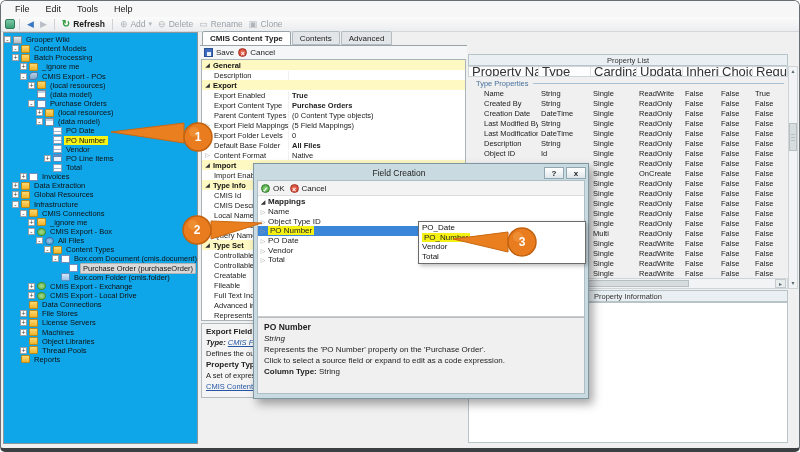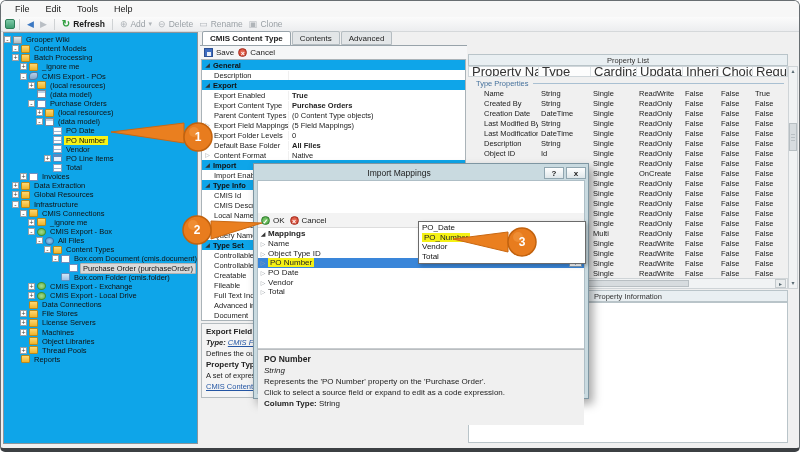--- a/index.html
+++ b/index.html
@@ -48,21 +48,21 @@
   .tab.active{background:#fff;border-color:#98a3aa;position:relative;margin-bottom:-1px;padding-bottom:2px;font-weight:bold;}
   .ctoolbar{position:absolute;left:0;top:14px;width:100%;height:13px;display:flex;align-items:center;gap:4px;padding-left:4px;background:#f5f6f7;}
   .small-btn{display:flex;align-items:center;gap:3px;font-size:8px;color:#1b1b1b;}
   .icon-save{width:9px;height:9px;background:#3e6cc0;border:1px solid #2c4f92;position:relative;}
   .icon-save::after{content:"";position:absolute;left:2px;bottom:0;width:4px;height:4px;background:#e9eef7;}
   .circ{width:9px;height:9px;border-radius:50%;color:#fff;font-size:7px;line-height:9px;text-align:center;font-weight:bold;}
   .circ.red{background:radial-gradient(#ef7b65,#c93a28);border:1px solid #a52c1d;}
   .circ.green{background:radial-gradient(#8fd47c,#3f9e3a);border:1px solid #2f7d2c;}
   .pgrid{position:absolute;left:1px;top:27px;width:265px;height:262px;background:#fff;border:1px solid #aab3b8;overflow:hidden;}
   .pg-row,.pg-cat{display:flex;align-items:center;height:10px;}
-  .pg-cat{background:#0ea5e9;}
+  .pg-cat{background:#fef9c3;}
   .pg-g{flex:none;width:11px;text-align:center;font-size:6px;color:#9aa0a6;line-height:10px;}
   .pg-cat .pg-g{color:#333;}
   .pg-name{flex:none;width:76px;font-size:7.5px;color:#222;padding-left:1px;overflow:hidden;white-space:nowrap;border-right:1px solid #f0f0f0;}
   .pg-cat .cl{font-size:7.5px;font-weight:bold;color:#111;}
   .pg-val{flex:1;font-size:7.5px;color:#222;padding-left:3px;overflow:hidden;white-space:nowrap;}
   .pg-val.b{font-weight:bold;}
   .cdesc{position:absolute;left:1px;top:291px;width:265px;height:75px;background:#f4f4f4;border:1px solid #b5bcc0;padding:3px 4px;overflow:hidden;}
   .cdesc div{font-size:7.5px;color:#222;margin-bottom:2px;white-space:nowrap;overflow:hidden;}
   .cdesc .t1{font-weight:bold;font-size:8px;}
   .cdesc .lab{font-weight:bold;font-style:italic;}
@@ -92,21 +92,21 @@
   .pinfo-box{position:absolute;left:0;top:270px;width:320px;height:141px;background:#fff;border:1px solid #b9c4c9;}
 
   
   .dialog{position:absolute;left:252px;top:162px;width:336px;height:236px;background:#c9dae0;border:1px solid #7e96a2;
           box-shadow:4px 5px 9px rgba(0,0,0,.35);z-index:40;}
   .dtitle{height:16px;display:flex;align-items:center;padding:1px 2px 0 2px;}
   .dtitle .tt{flex:1;text-align:center;font-size:8.5px;color:#1c1c1c;}
   .dwbtn{width:20px;height:12px;background:linear-gradient(#ffffff,#dfe7ea);border:1px solid #90a6b0;font-size:8px;font-weight:bold;
          color:#222;text-align:center;line-height:11px;margin-left:2px;}
   .dbody{margin:0 3px 3px 3px;height:214px;background:#fff;border:1px solid #aebec6;position:relative;}
-  .dtoolbar{height:15px;background:#f3f3f3;border-bottom:1px solid #ddd;display:flex;align-items:center;gap:5px;padding-left:3px;margin-top:32px;}
+  .dtoolbar{height:15px;background:#f3f3f3;border-bottom:1px solid #ddd;display:flex;align-items:center;gap:5px;padding-left:3px;}
   .dgrid{position:relative;height:121px;border-bottom:1px solid #c9cdd0;padding-top:1px;}
   .drow{display:flex;align-items:center;height:9.7px;position:relative;}
   .dg-g{flex:none;width:10px;text-align:center;font-size:6px;color:#9aa0a6;}
   .dg-g.cat{color:#333;}
   .dl{font-size:8px;color:#222;white-space:nowrap;}
   .drow.cat .dl{font-weight:bold;}
   .drow.sel{background:#3a86d9;}
   .yhl{background:#f5f115;color:#222;padding:0 2px;}
   .combo{position:absolute;right:2px;top:1px;width:13px;height:8px;background:#fff;border:1px solid #7f9db9;
          font-size:6px;line-height:7px;text-align:center;color:#2f6fae;}
@@ -519,21 +519,21 @@
     <span class="pg-name">Full Text Ind</span>
     <span class="pg-val"></span>
   </div>
         <div class="pg-row">
     <span class="pg-g"></span>
     <span class="pg-name">Advanced in</span>
     <span class="pg-val"></span>
   </div>
         <div class="pg-row">
     <span class="pg-g"></span>
-    <span class="pg-name">Document</span>
+    <span class="pg-name">Represents</span>
     <span class="pg-val"></span>
   </div>
         <div class="pg-row">
     <span class="pg-g"></span>
     <span class="pg-name">Mutability</span>
     <span class="pg-val"></span>
   </div>
       </div>
     <div class="cdesc">
       <div class="t1">Export Field Mappings</div>
@@ -741,21 +741,21 @@
       <div class="vbtn" style="top:0;">▴</div>
       <div class="vthumb"></div>
       <div class="vbtn" style="bottom:0;">▾</div>
     </div>
     <div class="caption" style="top:258px;">Property Information</div>
     <div class="pinfo-box"></div>
   </div>
 
   <div class="dialog">
     <div class="dtitle">
-      <span class="tt">Import Mappings</span>
+      <span class="tt">Field Creation</span>
       <span class="dwbtn">?</span>
       <span class="dwbtn">x</span>
     </div>
     <div class="dbody">
       <div class="dtoolbar">
         <span class="small-btn">
           <span class="circ green">✓</span>
           <span>OK</span>
         </span>
         <span class="small-btn">

